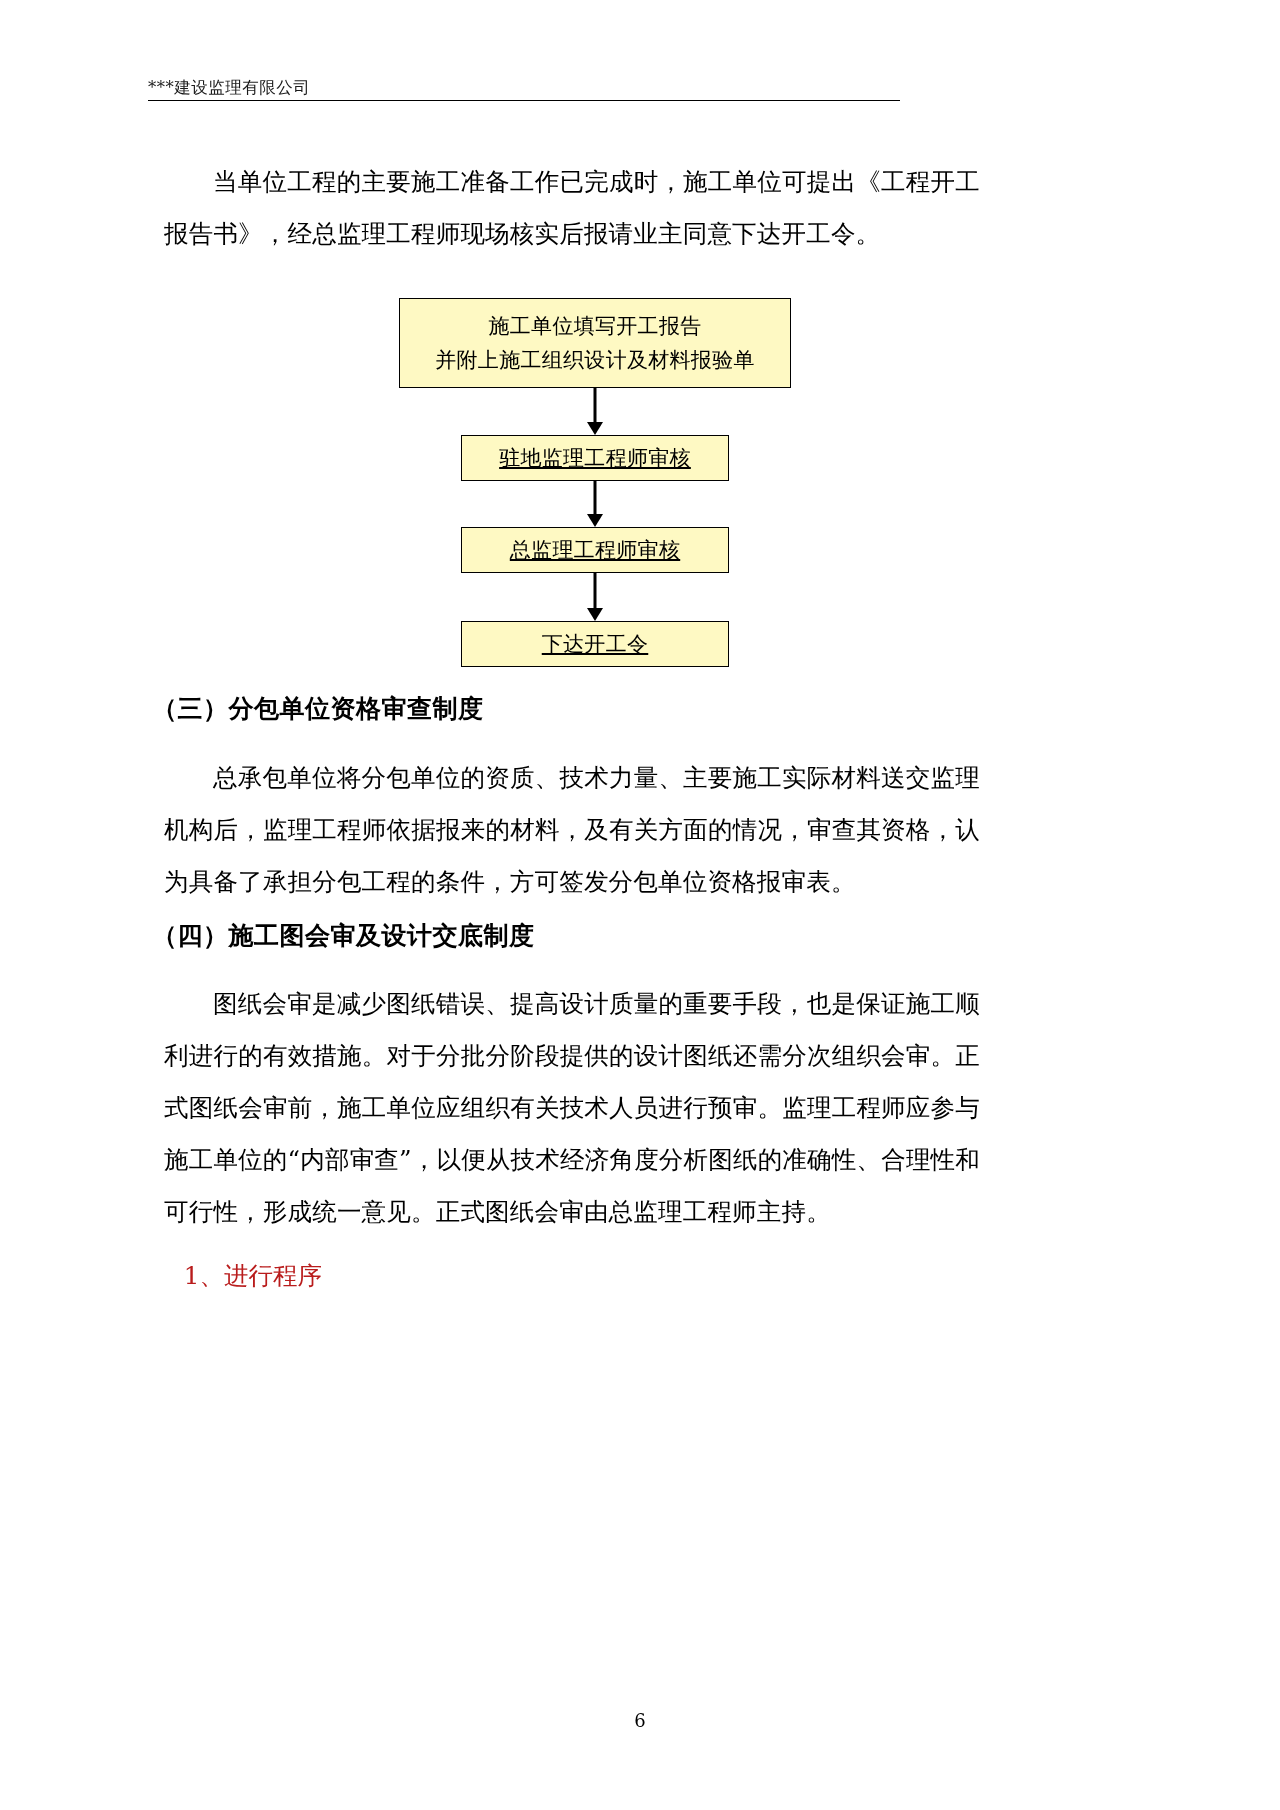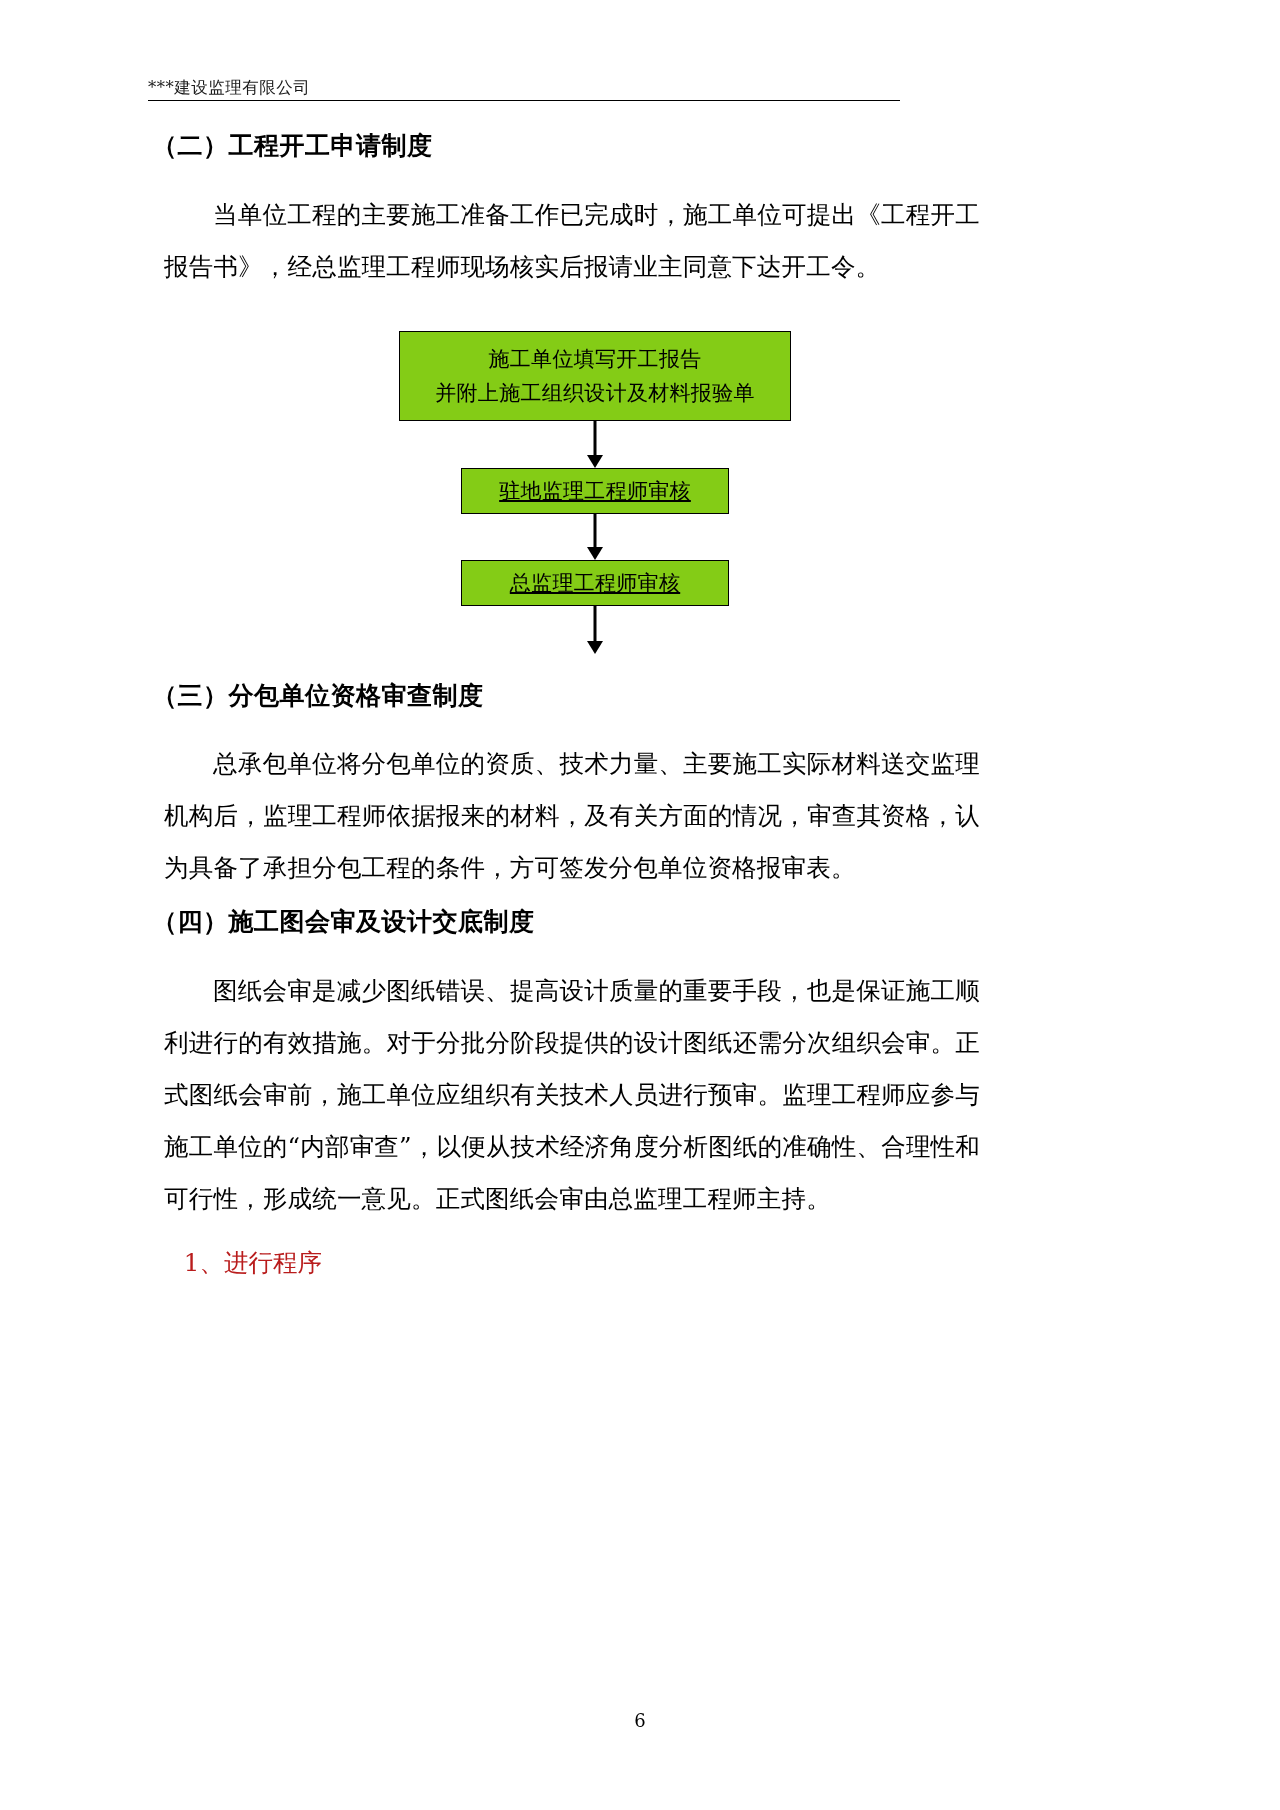--- a/index.html
+++ b/index.html
@@ -97,21 +97,21 @@
     width: 840px;
     margin: 0;
     padding: 0;
   }
   .fc-row {
     display: flex;
     justify-content: center;
   }
   .fc-box {
     border: 1.6px solid #000;
-    background: #84cc16;
+    background: #fef9c3;
     box-sizing: border-box;
     display: flex;
     flex-direction: column;
     align-items: center;
     justify-content: center;
     font-family: "DejaVu Serif", "Liberation Serif", serif;
     font-size: 21px;
     line-height: 34px;
     color: #000;
     letter-spacing: 0.3px;
@@ -186,21 +186,20 @@
 <body>
 
 <div class="page">
 
   <div class="header">
     <div class="header-text">***建设监理有限公司</div>
   </div>
 
   <div class="content">
 
-    <h2 class="section-heading heading-indent">（二）工程开工申请制度</h2>
 
     <div class="spacer-sm"></div>
 
     <p class="body-par">当单位工程的主要施工准备工作已完成时，施工单位可提出《工程开工报告书》，经总监理工程师现场核实后报请业主同意下达开工令。</p>
 
     <div class="spacer-md"></div>
 
     <div class="flowchart">
 
       <div class="fc-row fc-offset-1">
@@ -236,20 +235,25 @@
         </div>
       </div>
 
       <div class="fc-arrow-wrap fc-offset-2">
         <div class="fc-arrow a3">
           <span class="shaft"></span>
           <span class="head"></span>
         </div>
       </div>
 
+      <div class="fc-row fc-offset-2">
+        <div class="fc-box narrow">
+          <span class="fc-line">下达开工令</span>
+        </div>
+      </div>
 
     </div>
 
     <div class="spacer-md"></div>
 
     <h2 class="section-heading">（三）分包单位资格审查制度</h2>
 
     <div class="spacer-sm"></div>
 
     <p class="body-par">总承包单位将分包单位的资质、技术力量、主要施工实际材料送交监理机构后，监理工程师依据报来的材料，及有关方面的情况，审查其资格，认为具备了承担分包工程的条件，方可签发分包单位资格报审表。</p>

